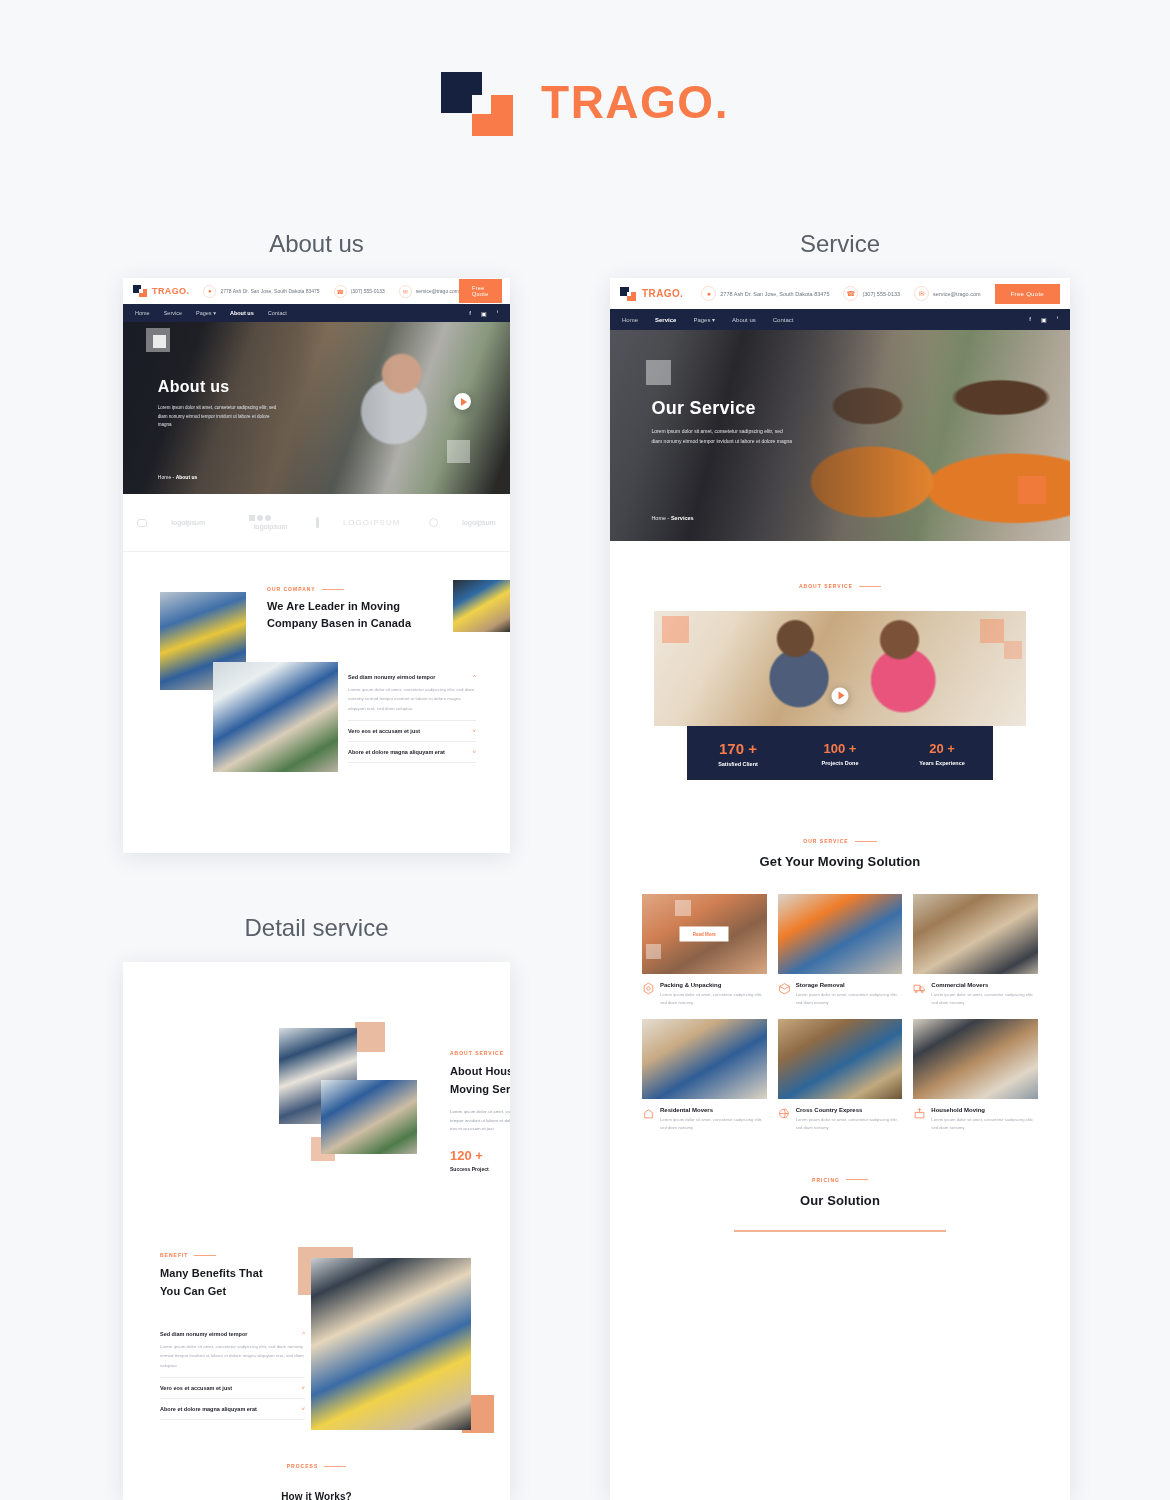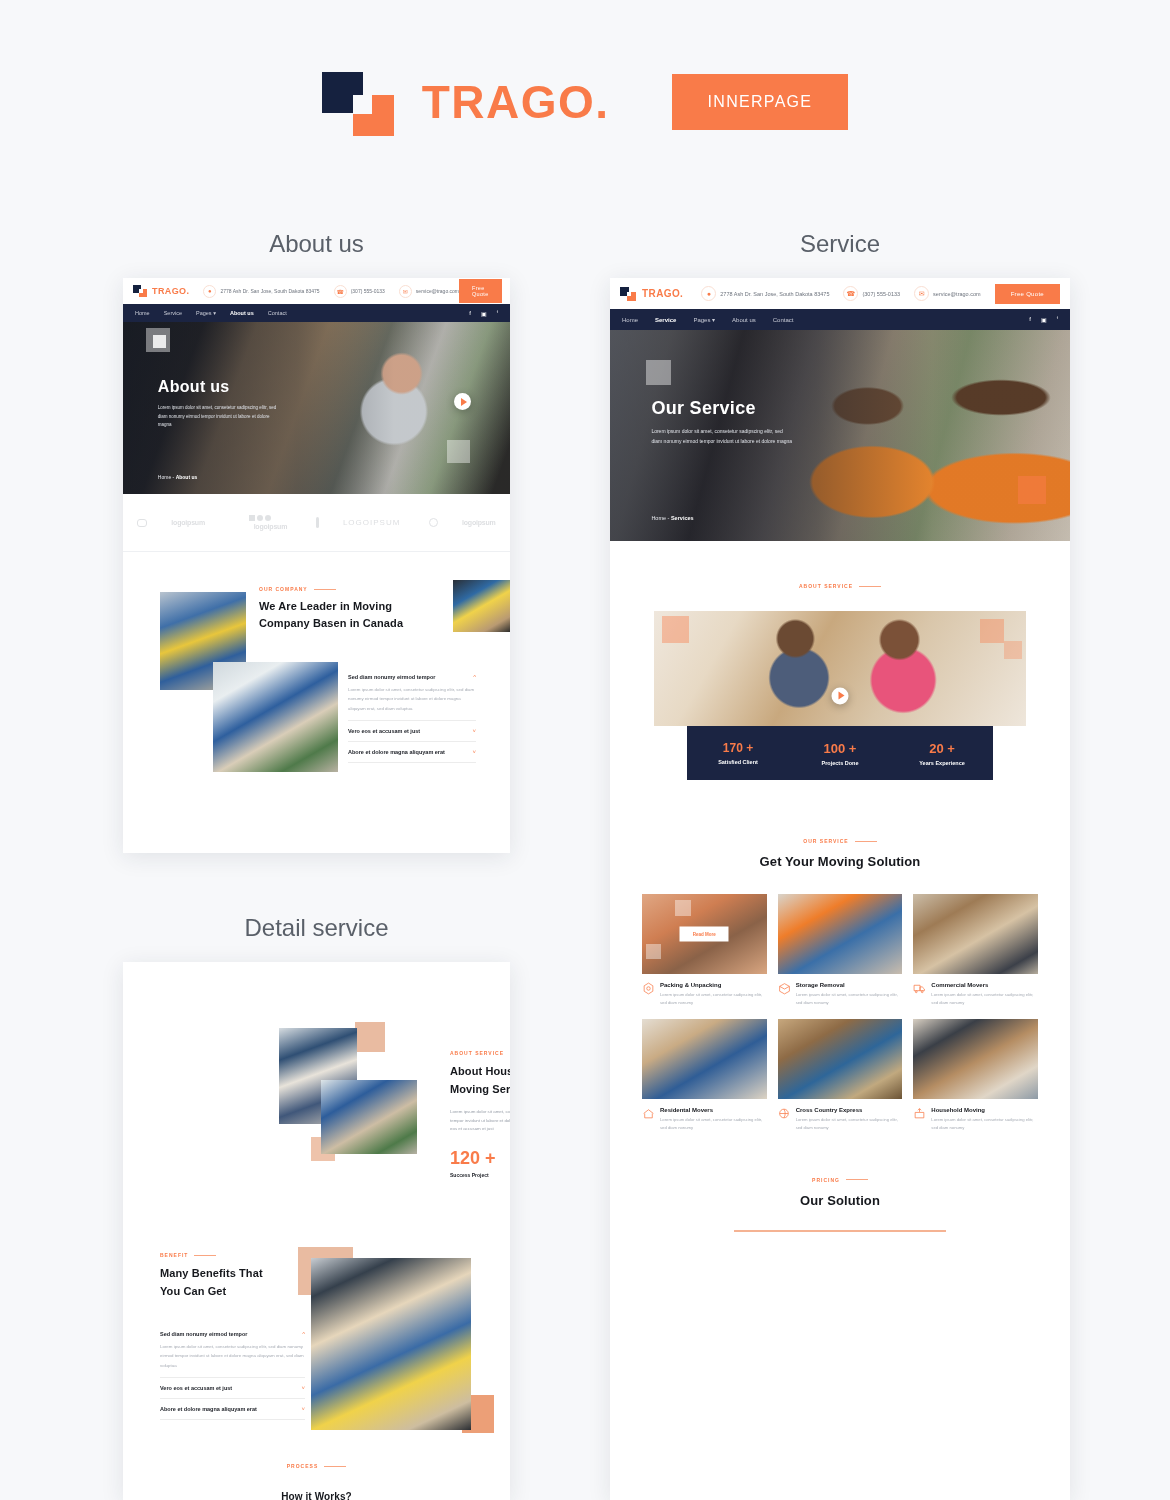--- a/index.html
+++ b/index.html
@@ -135,21 +135,20 @@
 </head>
 <body>
 
 <div class="brand-bar">
   <div class="logo-mark">
     <span class="logo-sq-dark"></span>
       <span class="logo-sq-orange"></span>
       <span class="logo-sq-white"></span>
   </div>
   <div class="brand-name">TRAGO.</div>
-  <button class="innerpage-btn">INNERPAGE</button>
 </div>
 
 <div class="sec-title" id="about-title">About us</div>
 <div class="sec-title" id="service-title">Service</div>
 <div class="sec-title" id="detail-title">Detail service</div>
 
 <div class="mock" id="mock-about">
 
   <div class="topbar" style="height:26px">
     <div class="tb-logo">
@@ -229,21 +228,21 @@
         <span class="lg-ring"></span>
         <span class="lg-txt">logoipsum</span>
       </div>
   </div>
 
   <div style="position:relative;height:300px">
     <div class="photo" style="position:absolute;left:37px;top:40px;width:86px;height:98px;background:linear-gradient(160deg,#b9c4cf 0%,#3f6fa8 28%,#e8c63c 48%,#2f5f9c 70%,#c8b99c 100%)"></div>
     <div class="photo" style="position:absolute;left:330px;top:28px;width:60px;height:52px;background:linear-gradient(150deg,#2a2f36 0%,#2f6aa4 30%,#f0d24a 50%,#b99a72 80%,#1d2024 100%)"></div>
     <div class="photo" style="position:absolute;left:90px;top:110px;width:125px;height:110px;background:linear-gradient(150deg,#cfd8dd 0%,#e9eef0 22%,#2e5f9e 44%,#d9cdb8 62%,#4f7a4a 82%,#b9b2a3 100%)"></div>
 
-    <div style="position:absolute;left:136px;top:34px;width:200px">
+    <div style="position:absolute;left:144px;top:34px;width:200px">
       <div class="eyebrow">
           <span>OUR COMPANY</span>
           <i></i>
         </div>
       <div class="mini-h2" style="font-size:11px;line-height:1.55;margin-top:6px">We Are Leader in Moving</div>
       <div class="mini-h2" style="font-size:11px;line-height:1.55">Company Basen in Canada</div>
     </div>
 
     <div style="position:absolute;left:225px;top:115px;width:128px">
       <div class="acc-item">
@@ -341,21 +340,21 @@
           radial-gradient(circle at 39% 58%, #4d5d7a 0 12%, transparent 13%),
           radial-gradient(circle at 67% 60%, #e8547b 0 12%, transparent 13%),
           linear-gradient(120deg,#efe7dd 0%,#e7d9c4 20%,#c8a87e 42%,#d9c6aa 64%,#eee6db 100%)"></div>
       <span class="sq-deco" style="left:8px;top:5px;width:27px;height:27px;background:rgba(249,123,73,.40)"></span>
       <span class="sq-deco" style="right:22px;top:8px;width:24px;height:24px;background:rgba(249,123,73,.38)"></span>
       <span class="sq-deco" style="right:4px;top:30px;width:18px;height:18px;background:rgba(249,123,73,.30)"></span>
       <div class="play-btn" style="left:50%;top:50%;transform:translate(-50%,-50%);width:17px;height:17px"></div>
 
       <div class="stats" style="margin:0 33px;height:54px;align-items:center">
         <div class="stat">
-          <div class="stat-n" style="font-size:12px">170 +</div>
+          <div class="stat-n" style="font-size:15px">170 +</div>
           <div class="stat-l" style="font-size:5.5px;margin-top:4px">Satisfied Client</div>
         </div>
         <div class="stat">
           <div class="stat-n" style="font-size:13px">100 +</div>
           <div class="stat-l" style="font-size:5.5px;margin-top:4px">Projects Done</div>
         </div>
         <div class="stat">
           <div class="stat-n" style="font-size:13px">20 +</div>
           <div class="stat-l" style="font-size:5.5px;margin-top:4px">Years Experience</div>
         </div>
@@ -478,21 +477,21 @@
 
     <div style="position:absolute;left:327px;top:88px;width:170px">
       <div class="eyebrow">
           <span>ABOUT SERVICE</span>
         </div>
       <div class="mini-h2" style="font-size:11px;line-height:1.6;margin-top:7px">About Household</div>
       <div class="mini-h2" style="font-size:11px;line-height:1.6">Moving Service</div>
       <div class="mini-p" style="font-size:4.4px;margin-top:10px">Lorem ipsum dolor sit amet, consetetur sadipscing elitr, sed diam nonumy eirmod tempor invidunt ut labore et dolore magna aliquyam erat, sed diam voluptua, At vero eos et accusam et just</div>
       <div class="num-pair" style="margin-top:15px">
         <div>
-          <div class="num-v" style="font-size:18px">120 +</div>
+          <div class="num-v" style="font-size:13px">120 +</div>
           <div class="num-l" style="font-size:5px;margin-top:3px">Success Project</div>
         </div>
 
       </div>
     </div>
   </div>
 
   <div style="position:relative;height:215px">
     <span class="sq-deco" style="left:175px;top:17px;width:55px;height:48px;background:#e9bba1"></span>
     <span class="sq-deco" style="left:339px;top:165px;width:32px;height:38px;background:#ec9f77"></span>

